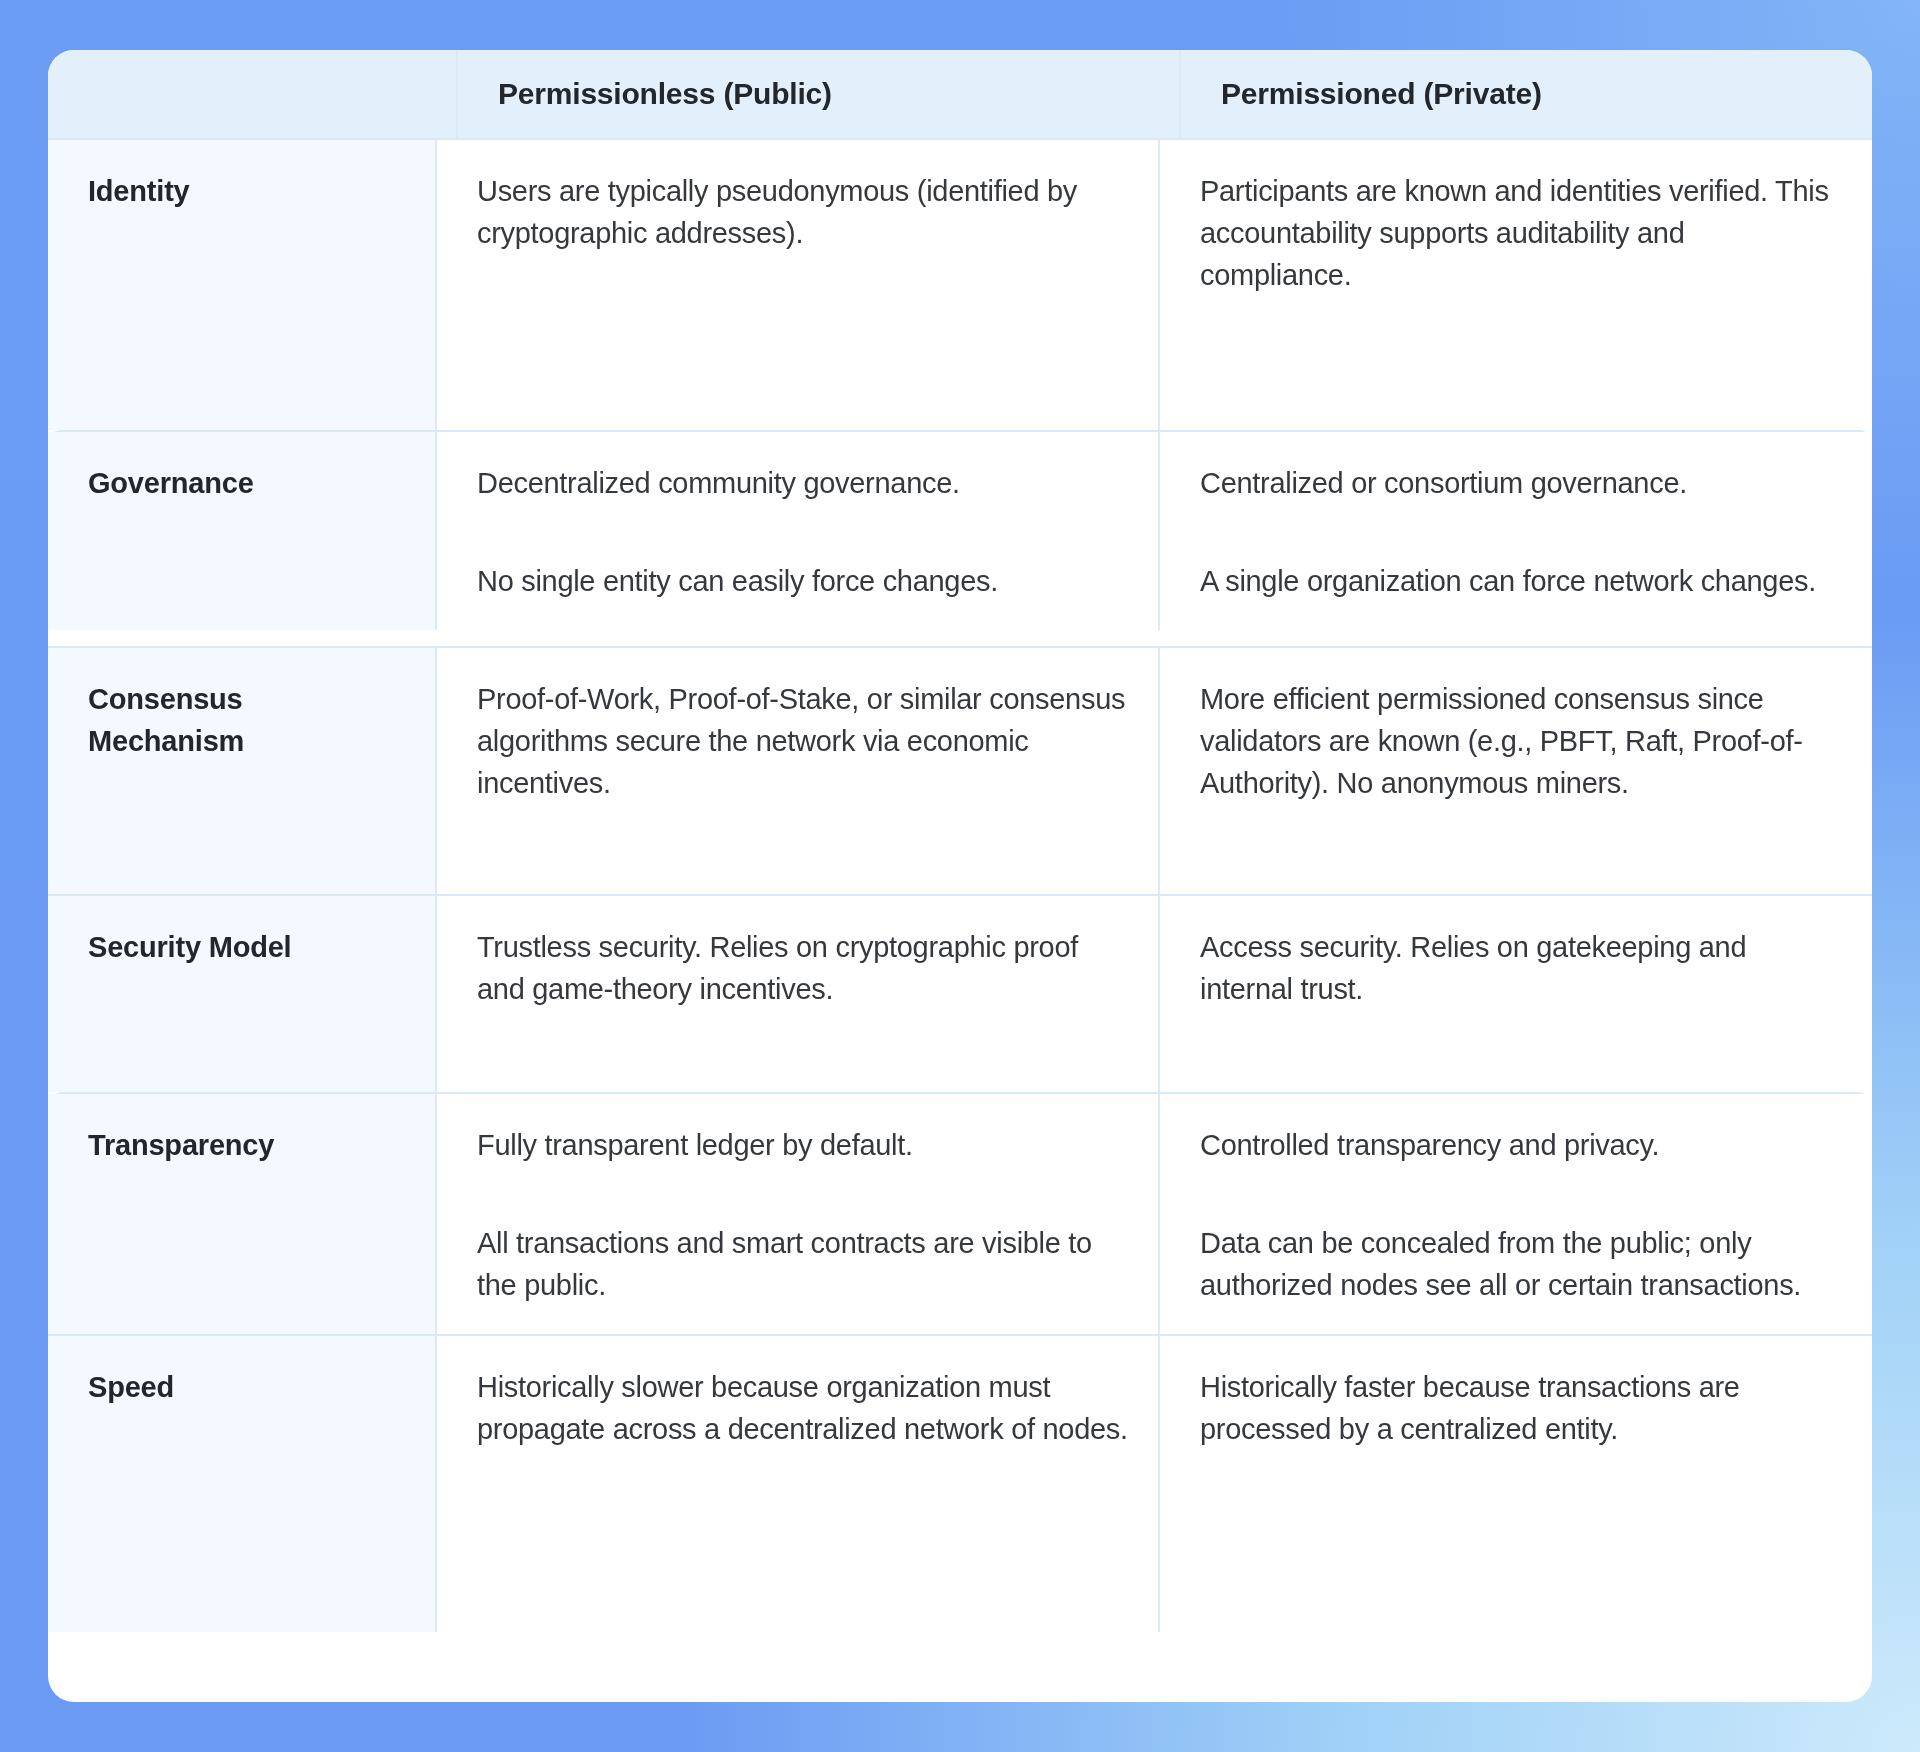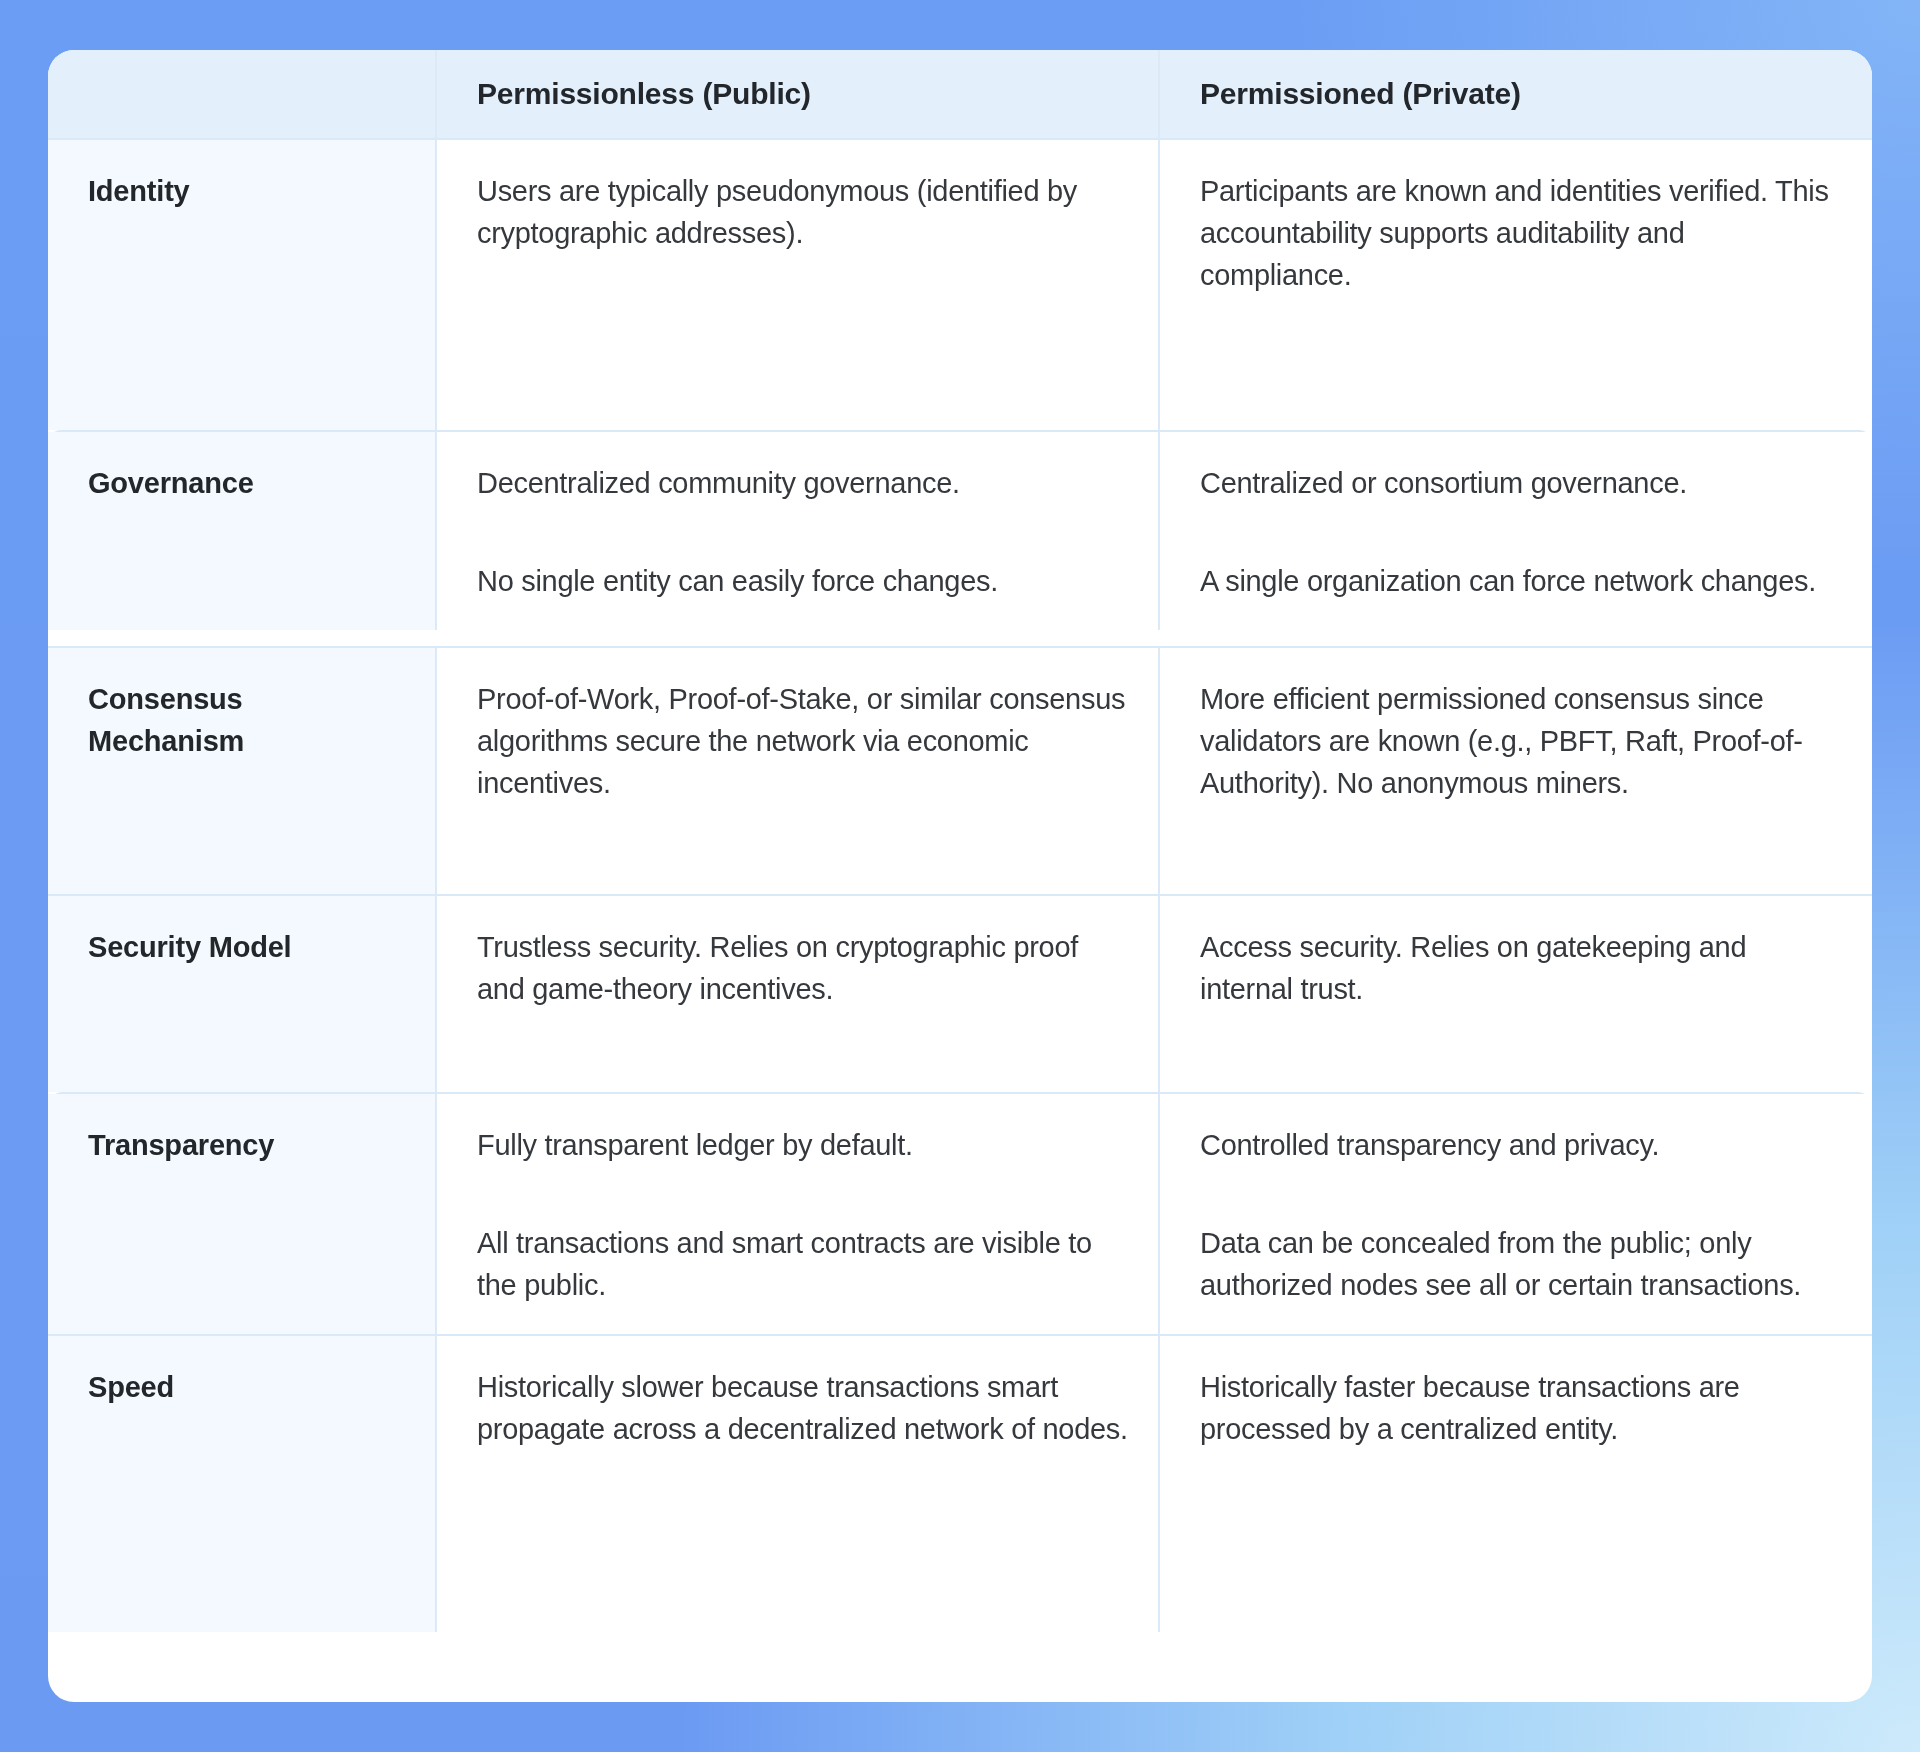--- a/index.html
+++ b/index.html
@@ -20,20 +20,21 @@
     border-radius:26px;
     overflow:hidden;
   }
   .t-head, .t-row {
     display:grid;
     grid-template-columns:387px 723px 714px;
   }
   .t-head {
     background:#e3f0fc;
     height:88px;
+    padding-left:21px;
   }
   .t-head .cell {
     display:flex; align-items:center;
     padding:0 36px 0 40px;
     font-size:30px; font-weight:bold;
     color:#23272c; letter-spacing:-0.2px;
   }
   .t-row { border-top:2px solid #d9e9f7; }
   .cell { box-sizing:border-box; }
   .cell + .cell { border-left:2px solid #dceaf8; }
@@ -129,21 +130,21 @@
           <div class="cell body-cell">
             <p>Controlled transparency and privacy.</p>
             <p>Data can be concealed from the public; only authorized nodes see all or certain transactions.</p>
           </div>
         </div>
         <div class="t-row">
           <div class="cell label-cell">
             <p>Speed</p>
           </div>
           <div class="cell body-cell">
-            <p>Historically slower because transactions smart propagate across a decentralized network of nodes.</p>
+            <p>Historically slower because organization must propagate across a decentralized network of nodes.</p>
           </div>
           <div class="cell body-cell">
             <p>Historically faster because transactions are processed by a centralized entity.</p>
           </div>
         </div>
       </div>
   </div>
 </div>
 
 </body></html>

